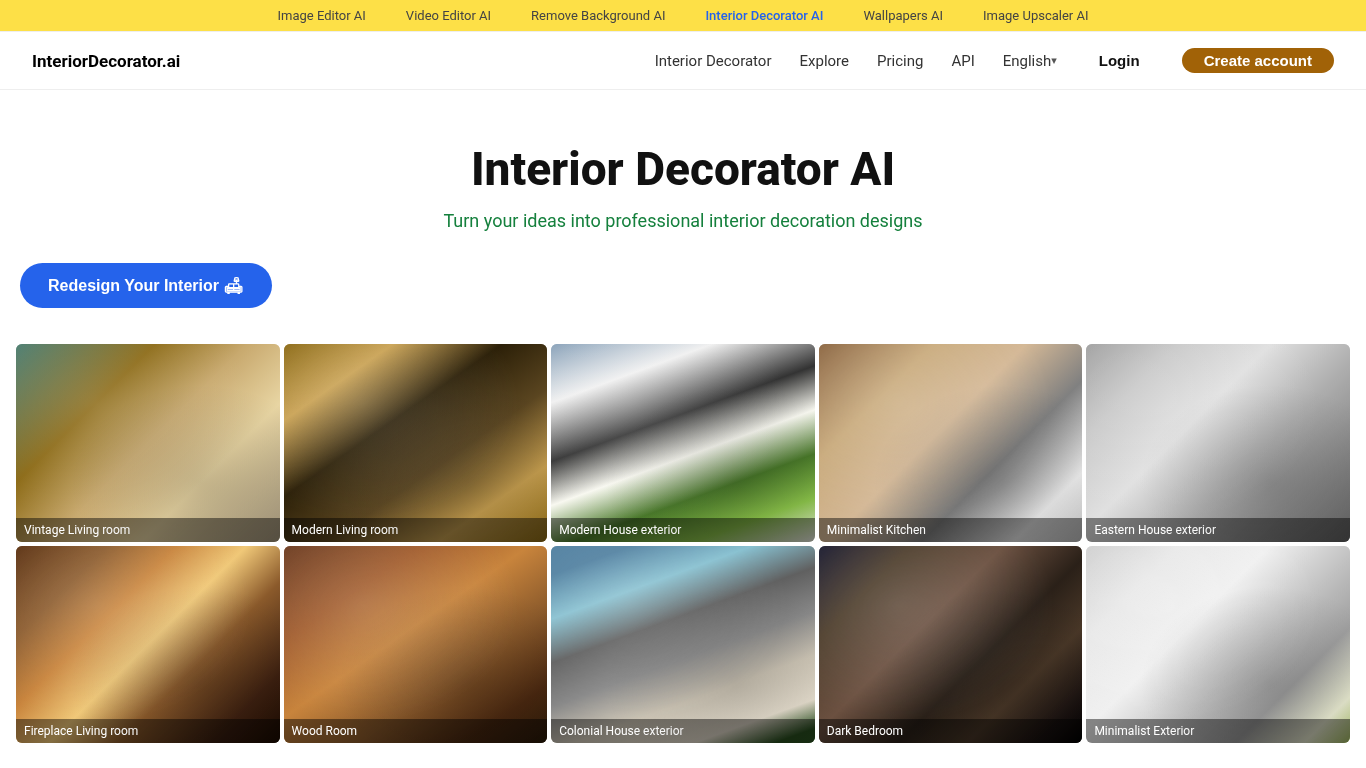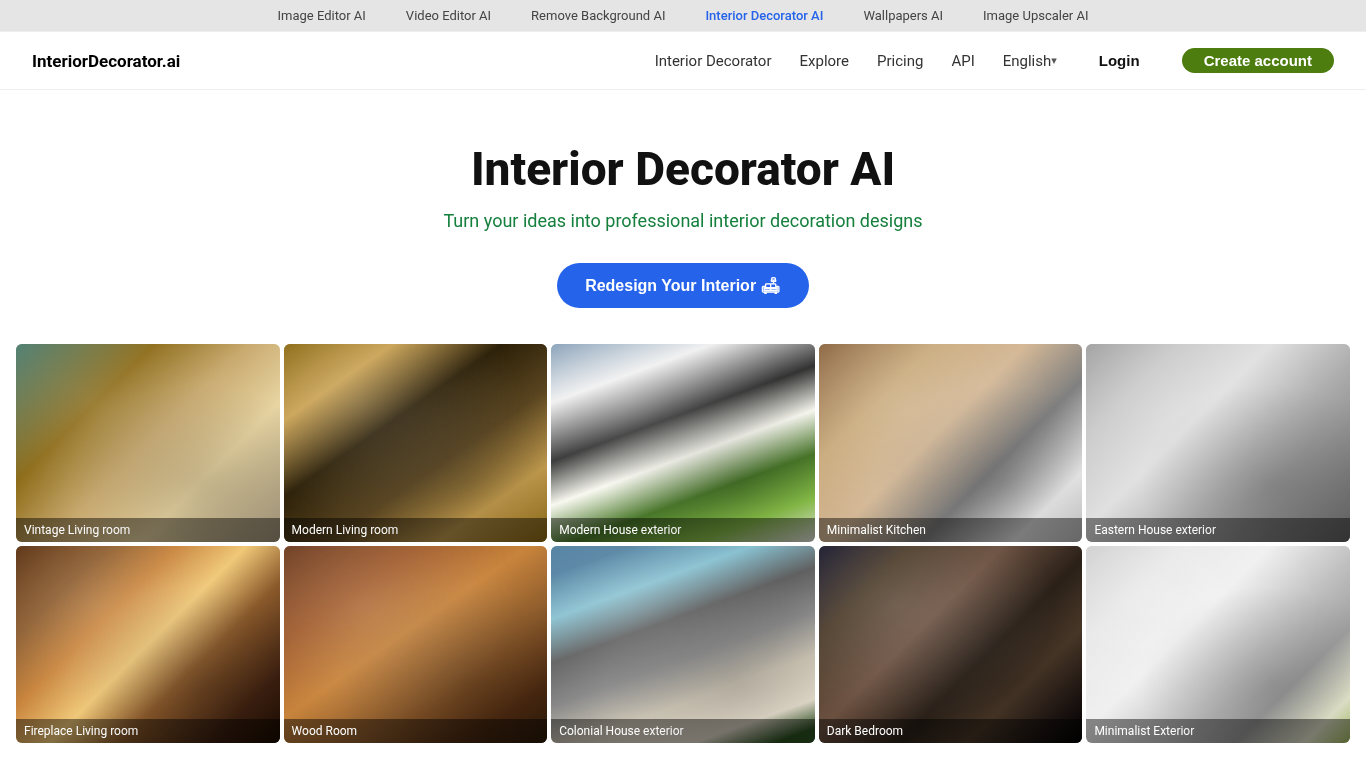--- a/index.html
+++ b/index.html
@@ -4,21 +4,21 @@
   <style>
     * { box-sizing: border-box; margin: 0; padding: 0; }
     body { font-family: -apple-system, BlinkMacSystemFont, 'Segoe UI', Roboto, sans-serif; background: #fff; color: #222; }
 
     
     .top-bar {
       display: flex;
       justify-content: center;
       gap: 40px;
       padding: 8px 20px;
-      background: #e5e5e5;
+      background: #fde047;
       border-bottom: 1px solid #eee;
       font-size: 13px;
     }
     .top-bar a {
       color: #444;
       text-decoration: none;
       cursor: pointer;
     }
     .top-bar a.active {
       color: #2563eb;
@@ -58,21 +58,21 @@
       background: none;
       border: none;
       font-size: 15px;
       font-weight: 600;
       cursor: pointer;
       color: #111;
       padding: 8px 14px;
       text-align: center;
     }
     .btn-create {
-      background: #4d7c0f;
+      background: #a16207;
       color: #fff;
       border: none;
       border-radius: 24px;
       padding: 4px 22px;
       font-size: 15px;
       font-weight: 600;
       cursor: pointer;
     }
 
     
@@ -86,21 +86,20 @@
       color: #111;
       margin-bottom: 14px;
     }
     .hero p {
       font-size: 18px;
       color: #15803d;
       margin-bottom: 32px;
     }
     .hero-btns {
       display: flex;
-      justify-content: center;
       gap: 32px;
     }
     .hero-btn {
       background: #2563eb;
       color: #fff;
       border: none;
       border-radius: 28px;
       padding: 13px 28px;
       font-size: 16px;
       font-weight: 600;

